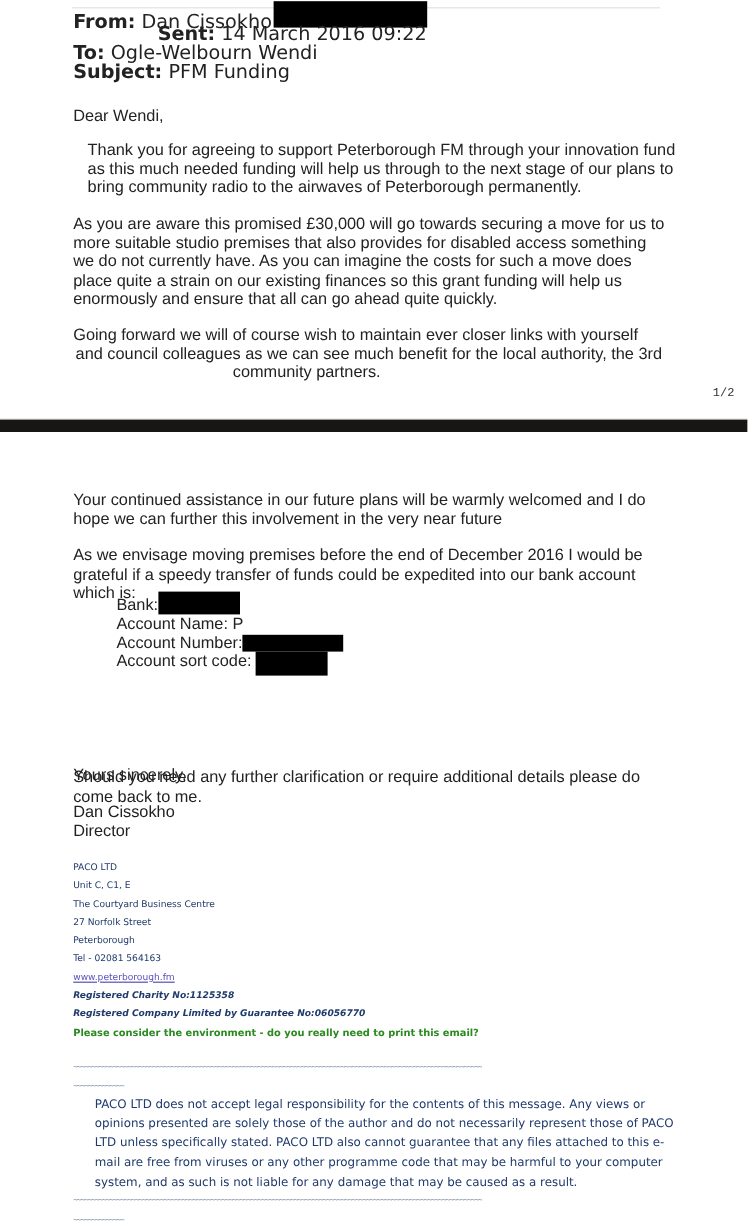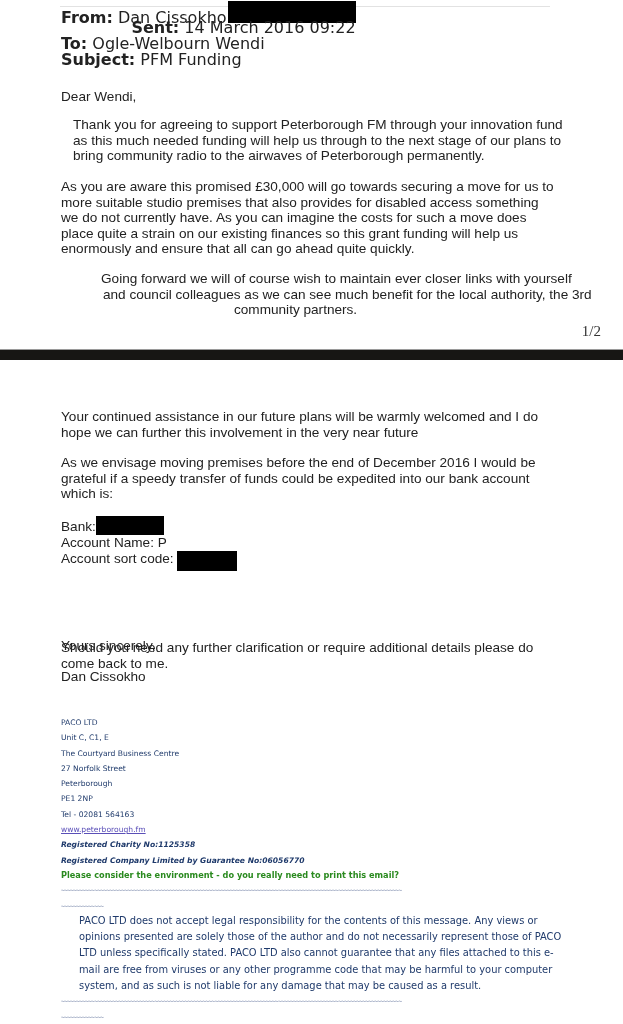--- a/index.html
+++ b/index.html
@@ -4,21 +4,21 @@
   <style>
     html, body { margin: 0; padding: 0; background: #ffffff; }
     body { width: 623px; height: 1024px; position: relative; overflow: hidden; color: #1a1a1a; }
     .abs { position: absolute; }
     .hdr-rule { left: 60px; top: 6px; width: 490px; height: 1px; background: #e2e2e2; }
     .hdr { left: 61px; top: 10px; font-family: "DejaVu Sans", sans-serif; font-size: 16px; line-height: 16px; color: #222; }
     .hdr .lbl { font-weight: bold; }
     .redact { display: inline-block; background: #000; vertical-align: top; }
     .body-text { font-family: "Liberation Sans", sans-serif; font-size: 13.6px; line-height: 15.5px; color: #222; left: 61px; width: 500px; }
     .body-text p { margin: 0; }
-    .page-num { right: 22px; top: 323px; font-family: Liberation Serif, serif; font-size: 15px; color: #333; }
+    .page-num { right: 11px; top: 323px; font-family: Liberation Mono, monospace; font-size: 10px; color: #333; }
     .sep-top { left: 0; top: 349px; width: 623px; height: 1px; background: #9a9a9a; }
     .sep { left: 0; top: 350px; width: 623px; height: 10px; background: #171614; }
     .sig { left: 61px; font-family: "DejaVu Sans", sans-serif; font-size: 7.6px; line-height: 15.3px; color: #1f3a6b; }
     .sig a { color: #5a4fb8; text-decoration: underline; text-align: right; }
     .sig .reg { font-weight: bold; font-style: italic; color: #1f3a6b; }
     .sig .env { font-weight: bold; color: #2a8a1f; }
     .tilde { font-family: "DejaVu Sans Mono", monospace; font-size: 6px; letter-spacing: -0.6px; color: #6a7aa0; white-space: nowrap; overflow: hidden; }
     .disc { left: 79px; width: 495px; font-family: "DejaVu Sans", sans-serif; font-size: 9.9px; line-height: 16.2px; color: #1f3a6b; }
   </style>
 </head>
@@ -44,56 +44,57 @@
     <span>PFM Funding</span>
   </div>
 </div>
 
 <div class="abs body-text" style="top:89px;">Dear Wendi,</div>
 
 <div class="abs body-text" style="top:117px;width:495px;margin-left:12px;">Thank you for agreeing to support Peterborough FM through your innovation fund as this much needed funding will help us through to the next stage of our plans to bring community radio to the airwaves of Peterborough permanently.</div>
 
 <div class="abs body-text" style="top:179px;width:495px;">As you are aware this promised £30,000 will go towards securing a move for us to more suitable studio premises that also provides for disabled access something we do not currently have. As you can imagine the costs for such a move does place quite a strain on our existing finances so this grant funding will help us enormously and ensure that all can go ahead quite quickly.</div>
 
-<div class="abs body-text" style="top:271px;width:520px;margin-left:40px;">
+<div class="abs body-text" style="top:271px;width:520px;">
   <p>Going forward we will of course wish to maintain ever closer links with yourself</p>
   <p style="padding-left:2px;">and council colleagues as we can see much benefit for the local authority, the 3rd</p>
   <p style="padding-left:133px;">community partners.</p>
 </div>
 
 <div class="abs page-num">1/2</div>
 
 <div class="abs sep-top"></div>
 <div class="abs sep"></div>
 
 <div class="abs body-text" style="top:409px;width:495px;">Your continued assistance in our future plans will be warmly welcomed and I do hope we can further this involvement in the very near future</div>
 
 <div class="abs body-text" style="top:455px;width:485px;">As we envisage moving premises before the end of December 2016 I would be grateful if a speedy transfer of funds could be expedited into our bank account which is:</div>
 
-<div class="abs body-text" style="top:519px;">
+<div class="abs body-text" style="top:496px;margin-left:36px;">
   <p><span>Bank:</span><span class="redact" style="width:68px;height:19px;margin-top:-3px;"></span></p>
   <p>Account Name: P</p>
+  <p><span>Account Number:</span><span class="redact" style="width:84px;height:14px;margin-top:1px;"></span></p>
   <p><span>Account sort code:</span> <span class="redact" style="width:60px;height:20px;margin-top:0px;"></span></p>
 </div>
 
 <div class="abs body-text" style="top:593px;width:485px;margin-top:47px;">Should you need any further clarification or require additional details please do come back to me.</div>
 
 <div class="abs body-text" style="top:638px;">Yours sincerely,</div>
 
 <div class="abs body-text" style="top:669px;">
   <p>Dan Cissokho</p>
+  <p>Director</p>
 </div>
 
 <div class="abs sig" style="top:715px;">
   <div>PACO LTD</div>
   <div>Unit C, C1, E</div>
   <div>The Courtyard Business Centre</div>
   <div>27 Norfolk Street</div>
   <div>Peterborough</div>
-  <div>PE1 2NP</div>
   <div>Tel - 02081 564163</div>
   <div><a>www.peterborough.fm</a></div>
   <div class="reg">Registered Charity No:1125358</div>
   <div class="reg">Registered Company Limited by Guarantee No:06056770</div>
   <div class="env" style="font-size:8.2px;">Please consider the environment - do you really need to print this email?</div>
 </div>
 
 <div class="abs tilde" style="left:61px;top:886px;width:488px;">~~~~~~~~~~~~~~~~~~~~~~~~~~~~~~~~~~~~~~~~~~~~~~~~~~~~~~~~~~~~~~~~~~~~~~~~~~~~~~~~~~~~~~~~~~~~~~~~~~~~~~~~~~~~~~~~~</div>
 <div class="abs tilde" style="left:61px;top:902px;width:60px;">~~~~~~~~~~~~~~</div>
 

